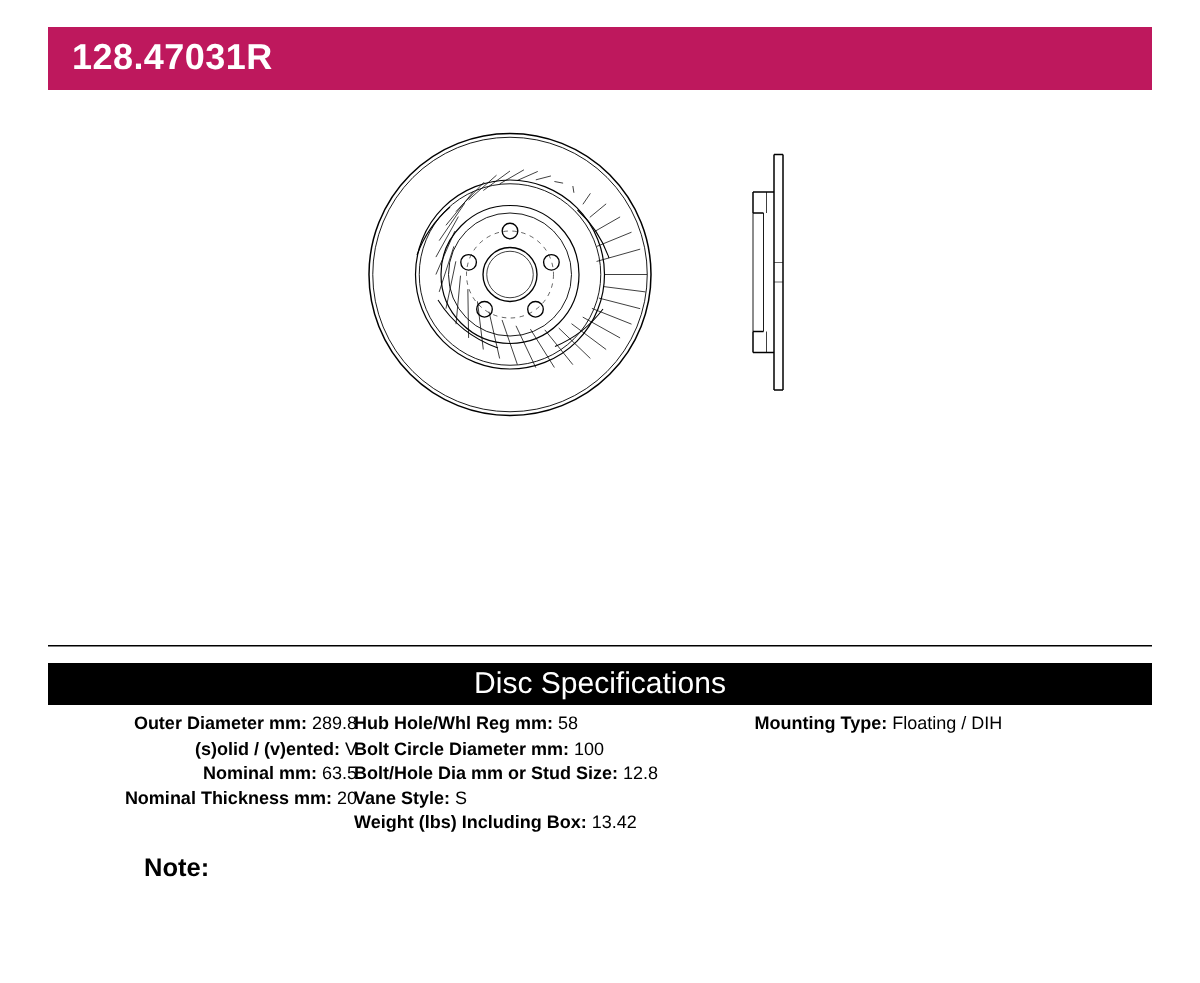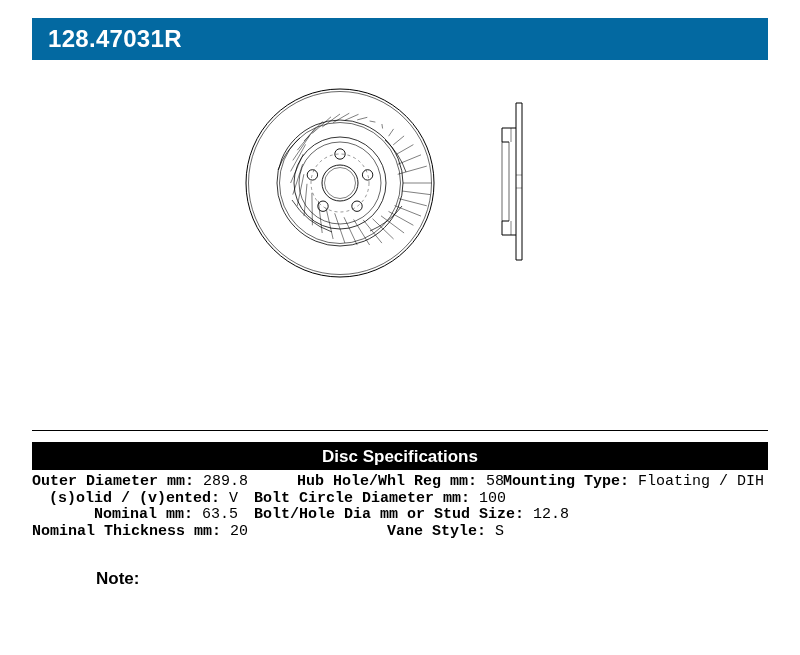--- a/index.html
+++ b/index.html
@@ -22,21 +22,21 @@
     background: #ffffff;
   }
 
   
   .header-bar {
     position: absolute;
     left: 32px;
     top: 18px;
     width: 736px;
     height: 42px;
-    background: #0369a1;
+    background: #be185d;
     color: #ffffff;
     box-sizing: border-box;
   }
   .header-part {
     position: absolute;
     left: 16px;
     top: 50%;
     transform: translateY(-50%);
     font-size: 24px;
     font-weight: bold;
@@ -75,46 +75,45 @@
     background: #000000;
     color: #ffffff;
   }
   .spec-title {
     position: absolute;
     left: 0;
     right: 0;
     top: 50%;
     transform: translateY(-50%);
     text-align: center;
-    font-size: 17px;
-    font-weight: bold;
+    font-size: 20px;
+    font-weight: normal;
     line-height: 1;
   }
 
   .spec-cols {
     position: absolute;
     left: 32px;
     top: 474px;
     width: 736px;
     height: 100px;
   }
   .col {
     position: absolute;
     top: 0;
   }
   .col-left  { left: 0px;   width: 206px; text-align: right; }
-  .col-mid   { left: 222px; width: 250px; text-align: right; }
+  .col-mid   { left: 204px; width: 250px; text-align: left; }
   .col-right { left: 471px; width: 246px; }
 
   .spec-line {
-    font-size: 15px;
+    font-size: 12px;
     font-weight: bold;
     line-height: 16.5px;
     white-space: nowrap;
-    font-family: Liberation Mono, monospace;
   }
   .spec-line .val { font-weight: normal; }
 
   .note {
     position: absolute;
     left: 96px;
     top: 570px;
     font-size: 17px;
     font-weight: bold;
     line-height: 1;
@@ -277,20 +276,24 @@
         <span class="val">100</span>
       </div>
       <div class="spec-line">
         <span>Bolt/Hole Dia mm or Stud Size:</span>
         <span class="val">12.8</span>
       </div>
       <div class="spec-line">
         <span>Vane Style:</span>
         <span class="val">S</span>
       </div>
+      <div class="spec-line">
+        <span>Weight (lbs) Including Box:</span>
+        <span class="val">13.42</span>
+      </div>
     </div>
 
     <div class="col col-right">
       <div class="spec-line">
         <span>Mounting Type:</span>
         <span class="val">Floating / DIH</span>
       </div>
     </div>
 
   </div>

